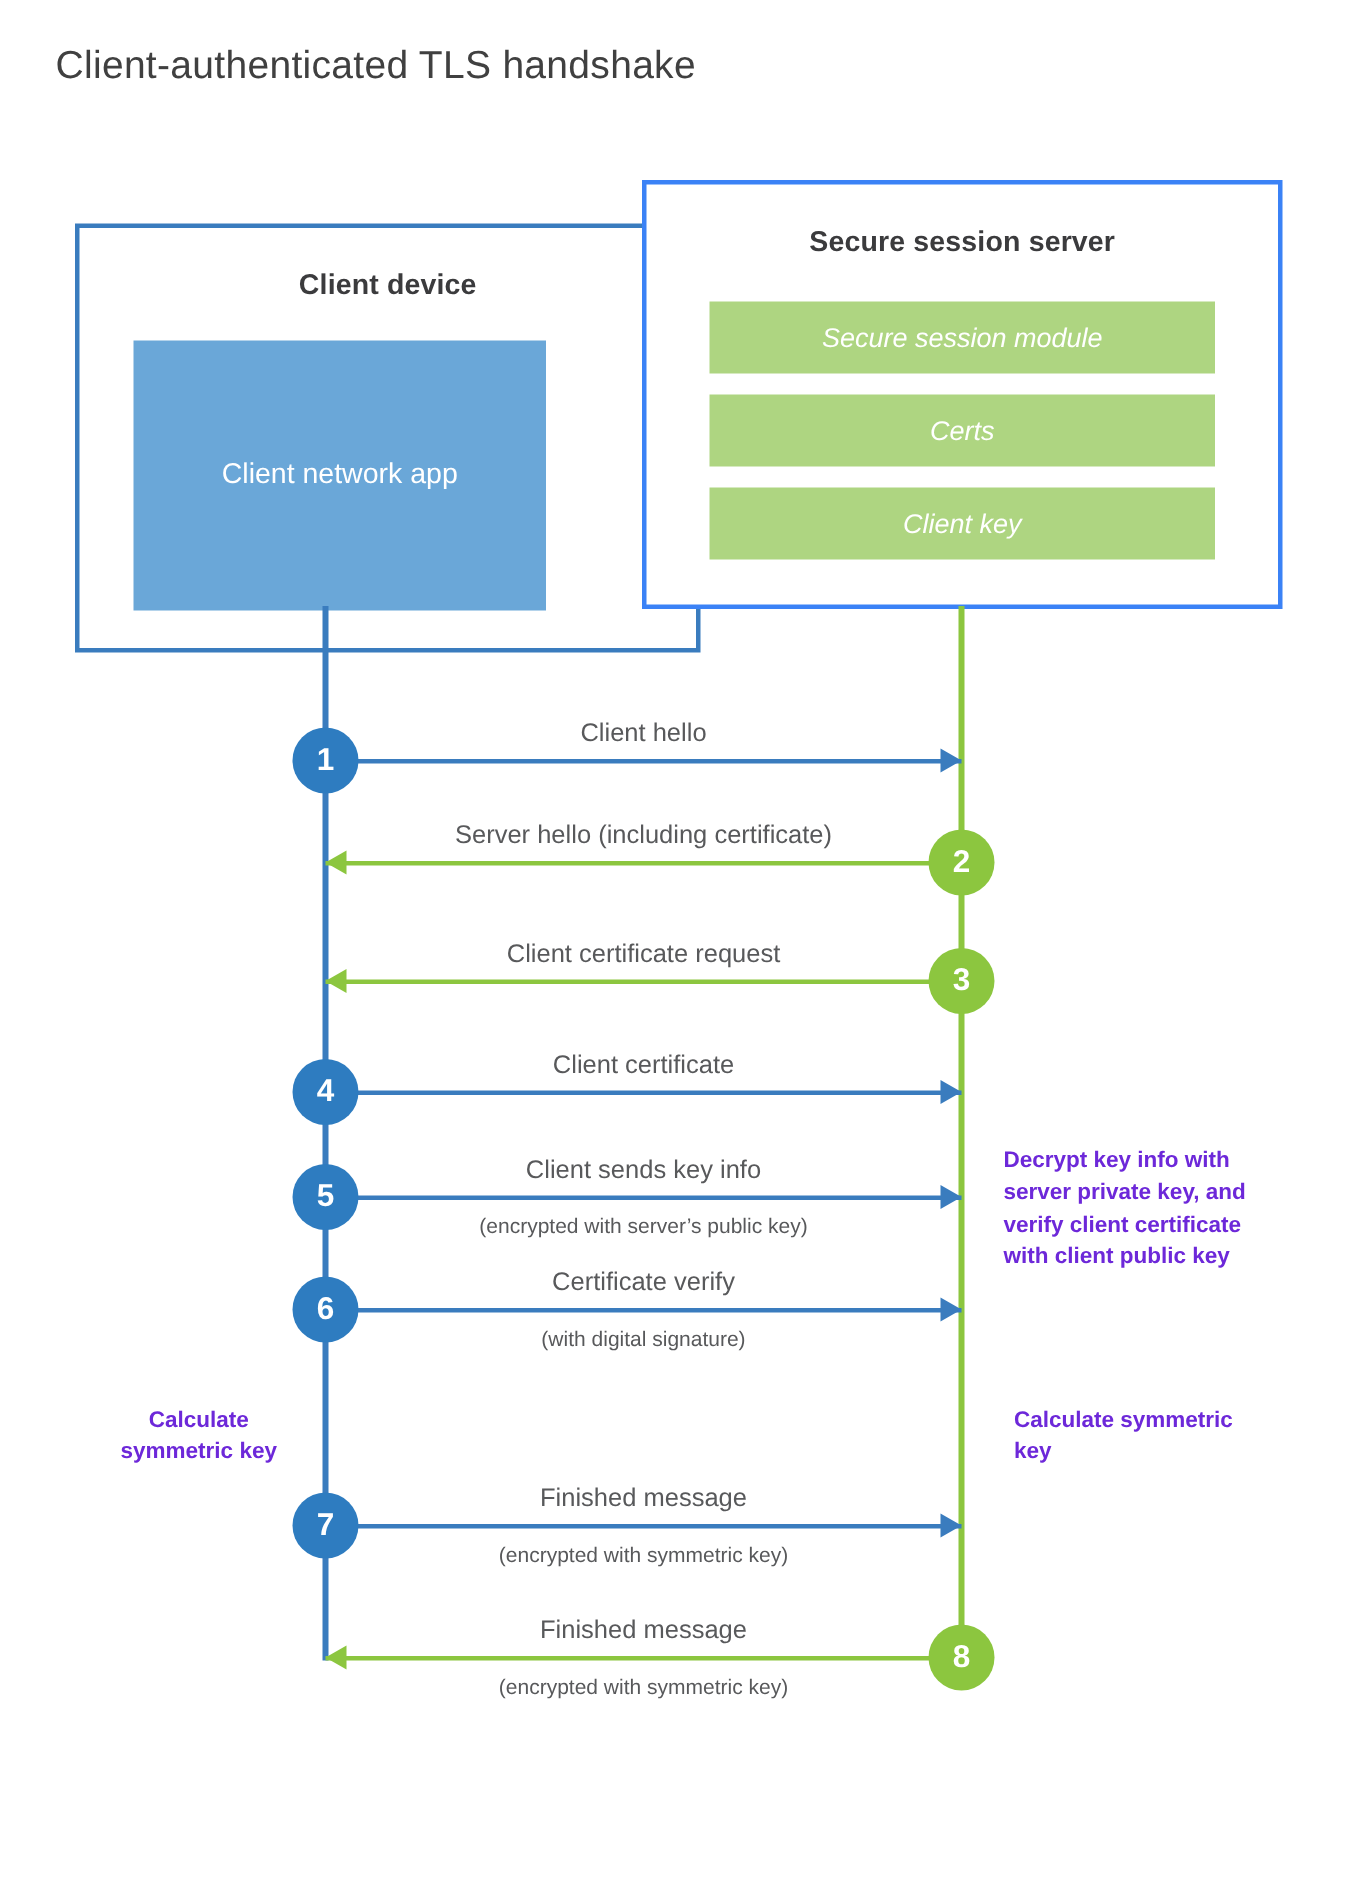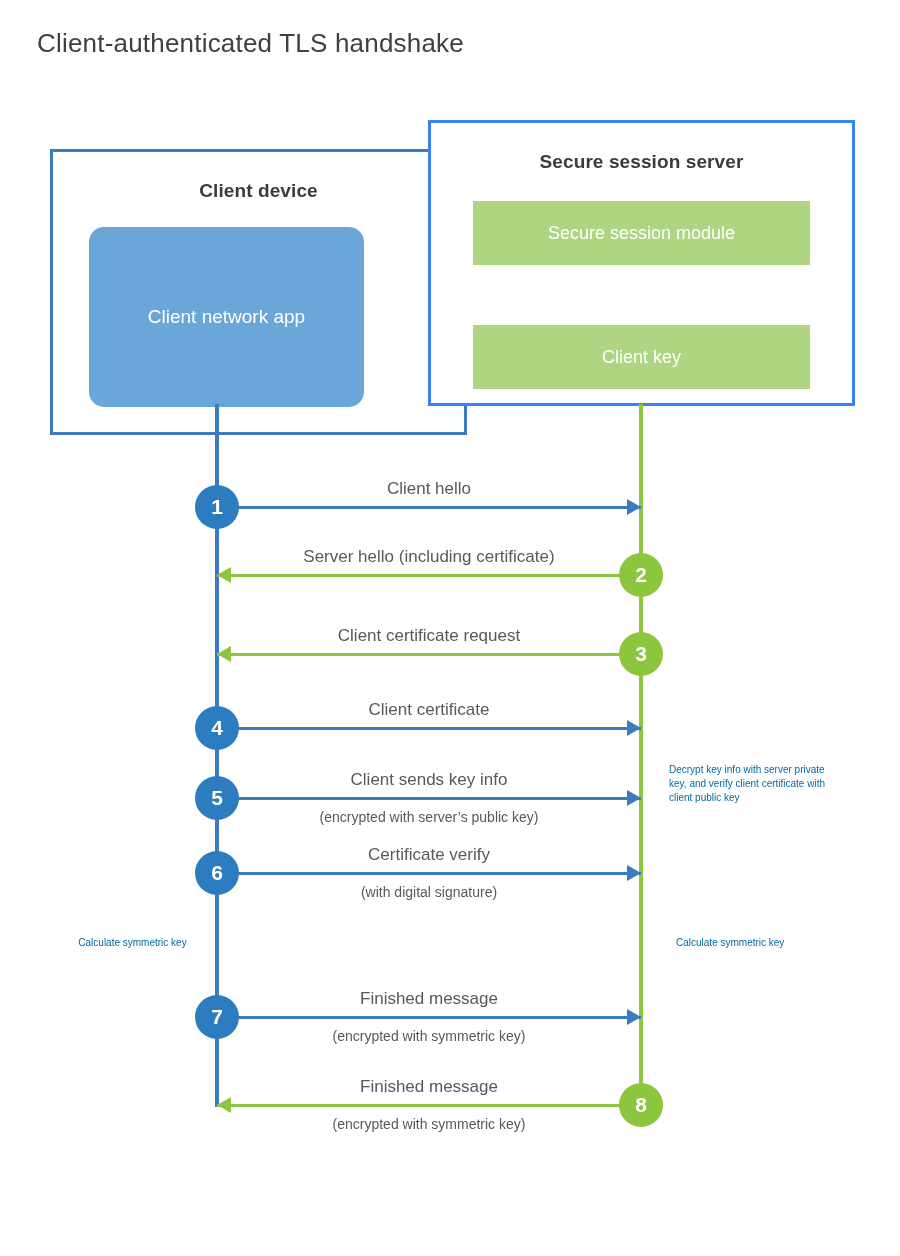--- a/index.html
+++ b/index.html
@@ -58,33 +58,33 @@
     width: 275px; height: 180px;
     background: #6aa7d8;
     color: #ffffff;
     font-size: 19px;
     font-weight: 300;
     display: flex;
     align-items: center;
     justify-content: center;
     text-align: center;
     line-height: 1.35;
-    border-radius: 15px;
   }
   .server-block {
     position: absolute;
     left: 42px;
-    width: 337px; height: 64px;
+    width: 337px; height: 48px;
     background: #aed581;
     color: #ffffff;
     font-size: 18px;
     font-weight: 300;
     display: flex;
     align-items: center;
     justify-content: center;
+    font-style: italic;
   }
   .server-block.b0 { top: 78px; }
   .server-block.b1 { top: 140px; }
   .server-block.b2 { top: 202px; }
 
   
   .lifeline {
     position: absolute;
     width: 4px;
   }
@@ -144,23 +144,23 @@
     font-size: 14px;
     font-weight: 300;
     color: #58595b;
     text-align: center;
     white-space: nowrap;
   }
 
   
   .side-note {
     position: absolute;
-    font-size: 10px;
-    font-weight: 400;
-    color: #0369a1;
+    font-size: 15px;
+    font-weight: 700;
+    color: #6d28d9;
     line-height: 1.42;
   }
   #note-decrypt { left: 669px; top: 763px; width: 175px; }
   #note-calc-client {
     left: 60px; top: 936px; width: 145px;
     text-align: center;
   }
   #note-calc-server {
     left: 676px; top: 936px; width: 160px;
     text-align: left;
@@ -172,20 +172,21 @@
 <div id="page-title">Client-authenticated TLS handshake</div>
 
 <div class="actor-box" id="client-box">
   <div class="actor-title">Client device</div>
   <div id="client-app-block">Client network app</div>
 </div>
 
 <div class="actor-box" id="server-box">
   <div class="actor-title">Secure session server</div>
   <div class="server-block b0">Secure session module</div>
+  <div class="server-block b1">Certs</div>
   <div class="server-block b2">Client key</div>
 </div>
 
 <div class="lifeline" id="client-lifeline"></div>
 <div class="lifeline" id="server-lifeline"></div>
 
 <div class="side-note" id="note-decrypt">Decrypt key info with server private key, and verify client certificate with client public key</div>
 <div class="side-note" id="note-calc-client">Calculate symmetric key</div>
 <div class="side-note" id="note-calc-server">Calculate symmetric key</div>
 

